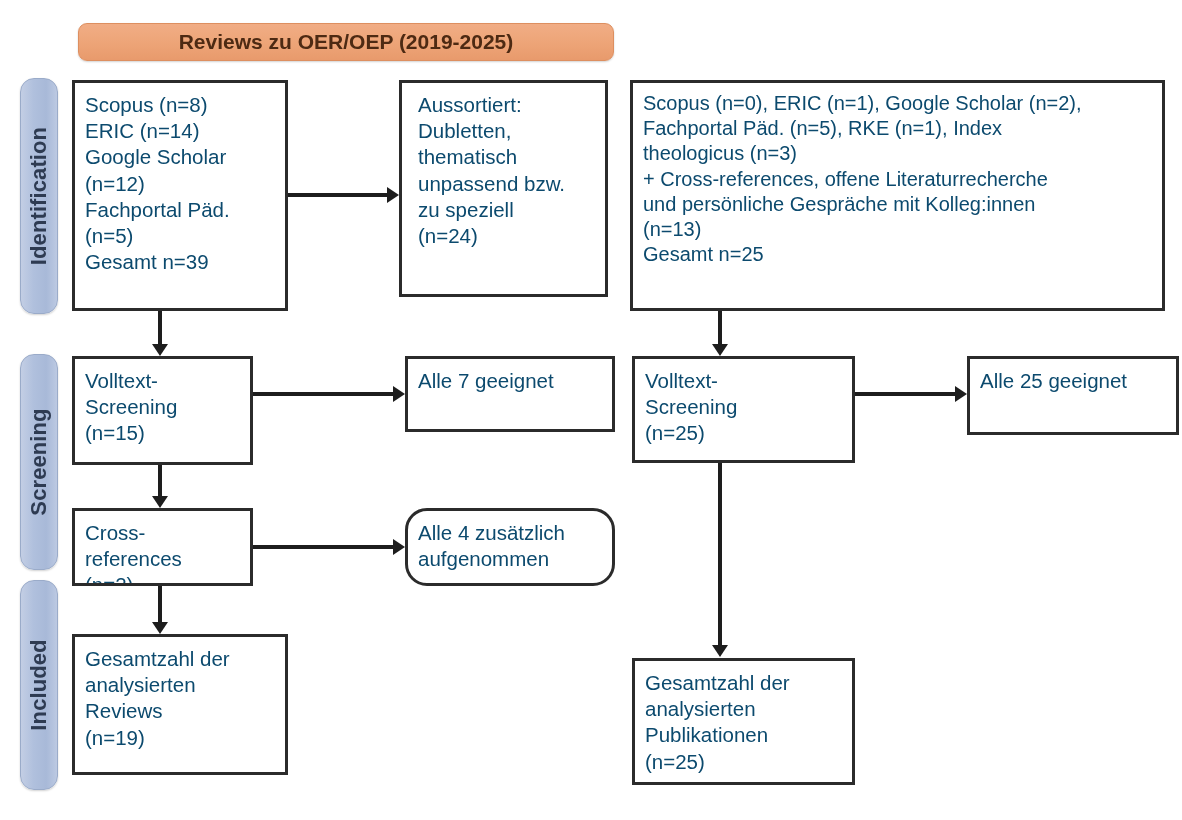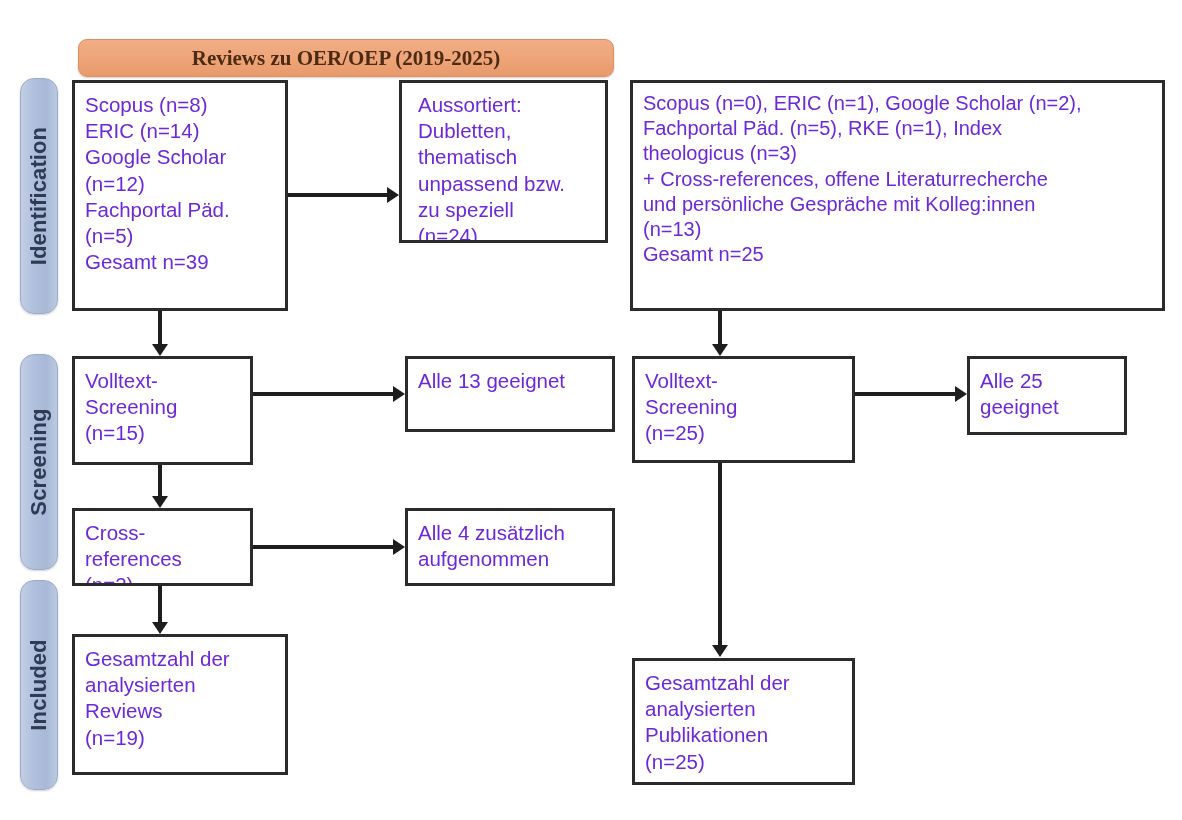--- a/index.html
+++ b/index.html
@@ -56,21 +56,21 @@
     text-align: center;
   }
 
   
   .flow-box {
     position: absolute;
     background: #ffffff;
     border: 3px solid #2b2b2b;
     box-sizing: border-box;
     padding: 9px 8px 6px 10px;
-    color: #6d28d9;
+    color: #0c4a6e;
     font-size: 20.5px;
     line-height: 1.28;
     overflow: hidden;
     white-space: pre-line;
   }
   .flow-box.wide-box {
     font-size: 20px;
     line-height: 1.26;
     padding: 8px 8px 6px 10px;
   }
@@ -108,34 +108,34 @@
   </div>
 
   <div class="stage-pill" style="left:20px; top:354px; width:36px; height:214px;">
     <span class="stage-label">Screening</span>
   </div>
 
   <div class="stage-pill" style="left:20px; top:580px; width:36px; height:208px;">
     <span class="stage-label">Included</span>
   </div>
 
-  <div class="section-header" style="left:78px; top:39px; width:534px; height:36px;font-family:Liberation Serif, serif;">
+  <div class="section-header" style="left:78px; top:23px; width:534px; height:36px;">
     <span>Reviews zu OER/OEP (2019-2025)</span>
   </div>
 
 
   <div class="flow-box" style="left:72px; top:80px; width:216px; height:231px;">Scopus (n=8)
 ERIC (n=14)
 Google Scholar
 (n=12)
 Fachportal Päd.
 (n=5)
 Gesamt n=39</div>
 
-  <div class="flow-box" style="left:399px; top:80px; width:209px; height:163px;padding-left:16px;">Aussortiert:
+  <div class="flow-box" style="left:399px; top:80px; width:209px; height:217px;padding-left:16px;">Aussortiert:
 Dubletten,
 thematisch
 unpassend bzw.
 zu speziell
 (n=24)</div>
 
   <div class="flow-box wide-box" style="left:630px; top:80px; width:535px; height:231px;">Scopus (n=0), ERIC (n=1), Google Scholar (n=2),
 Fachportal Päd. (n=5), RKE (n=1), Index
 theologicus (n=3)
 + Cross-references, offene Literaturrecherche
@@ -149,41 +149,41 @@
   <div class="conn conn-v" style="left:158px; top:311px; width:4px; height:33px;"></div>
   <div class="arrow-down" style="left:152px; top:344px;"></div>
 
   <div class="conn conn-v" style="left:718px; top:311px; width:4px; height:33px;"></div>
   <div class="arrow-down" style="left:712px; top:344px;"></div>
 
   <div class="flow-box" style="left:72px; top:356px; width:181px; height:109px;">Volltext-
 Screening
 (n=15)</div>
 
-  <div class="flow-box" style="left:405px; top:356px; width:210px; height:76px;">Alle 13 geeignet</div>
+  <div class="flow-box" style="left:405px; top:356px; width:210px; height:76px;">Alle 7 geeignet</div>
 
   <div class="flow-box" style="left:632px; top:356px; width:223px; height:107px;">Volltext-
 Screening
 (n=25)</div>
 
-  <div class="flow-box" style="left:967px; top:356px; width:160px; height:79px;">Alle 25 geeignet</div>
+  <div class="flow-box" style="left:967px; top:356px; width:212px; height:79px;">Alle 25 geeignet</div>
 
   <div class="conn conn-h" style="left:253px; top:392px; width:140px;"></div>
   <div class="arrow-right" style="left:393px; top:386px;"></div>
 
   <div class="conn conn-h" style="left:855px; top:392px; width:100px;"></div>
   <div class="arrow-right" style="left:955px; top:386px;"></div>
 
   <div class="conn conn-v" style="left:158px; top:465px; width:4px; height:31px;"></div>
   <div class="arrow-down" style="left:152px; top:496px;"></div>
 
   <div class="flow-box" style="left:72px; top:508px; width:181px; height:78px;">Cross-references
 (n=2)</div>
 
-  <div class="flow-box" style="left:405px; top:508px; width:210px; height:78px;">Alle 4 zusätzlich
+  <div class="flow-box" style="left:405px; top:508px; width:210px; height:78px;border-radius:22px;">Alle 4 zusätzlich
 aufgenommen</div>
 
   <div class="conn conn-h" style="left:253px; top:545px; width:140px;"></div>
   <div class="arrow-right" style="left:393px; top:539px;"></div>
 
   <div class="conn conn-v" style="left:158px; top:586px; width:4px; height:36px;"></div>
   <div class="arrow-down" style="left:152px; top:622px;"></div>
 
   <div class="conn conn-v" style="left:718px; top:463px; width:4px; height:182px;"></div>
   <div class="arrow-down" style="left:712px; top:645px;"></div>

